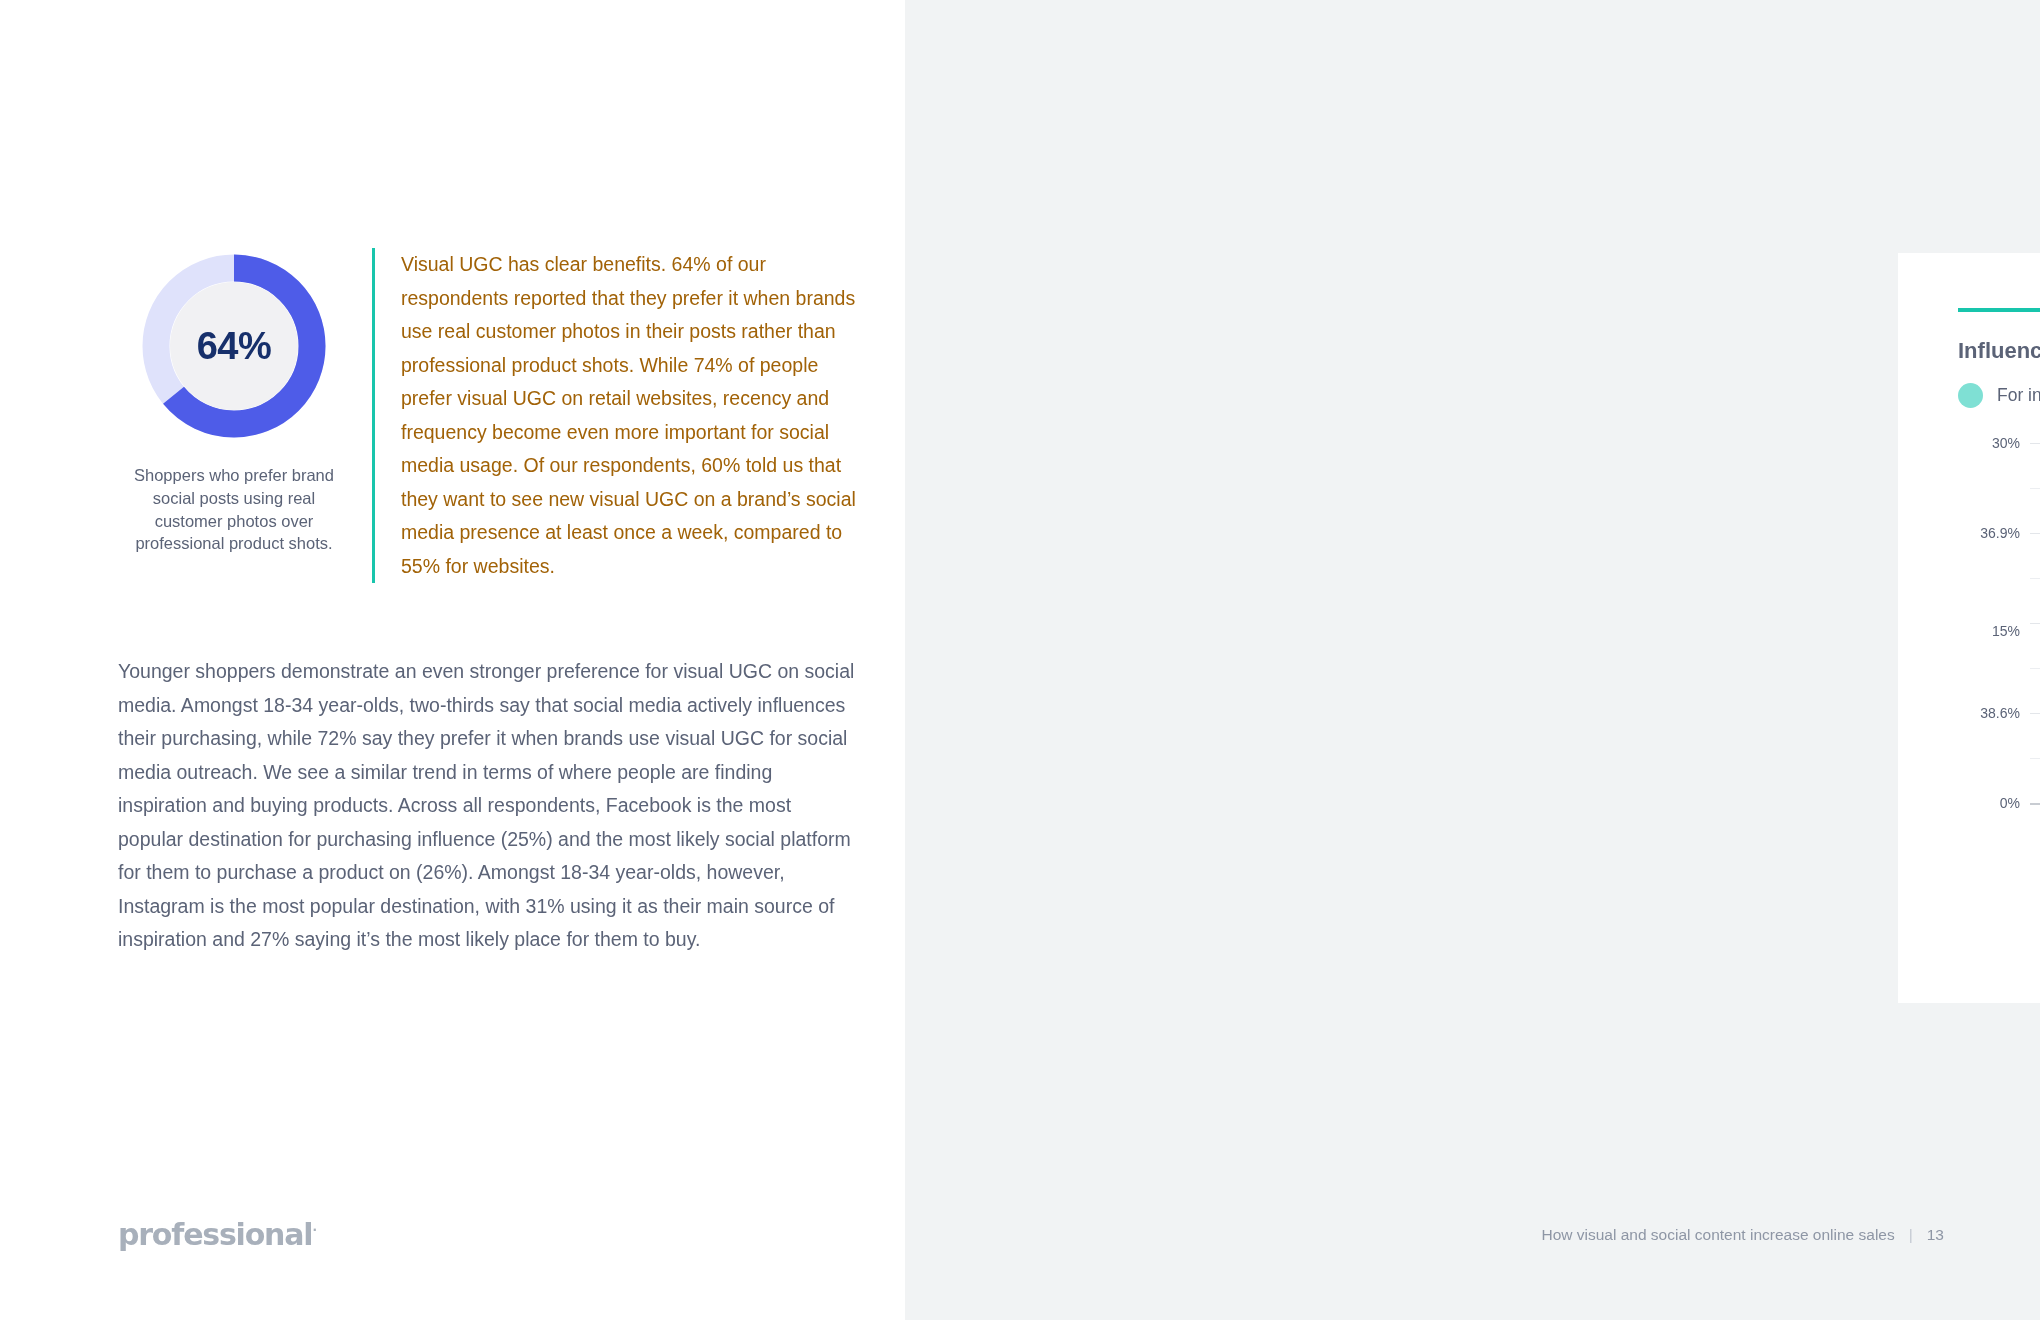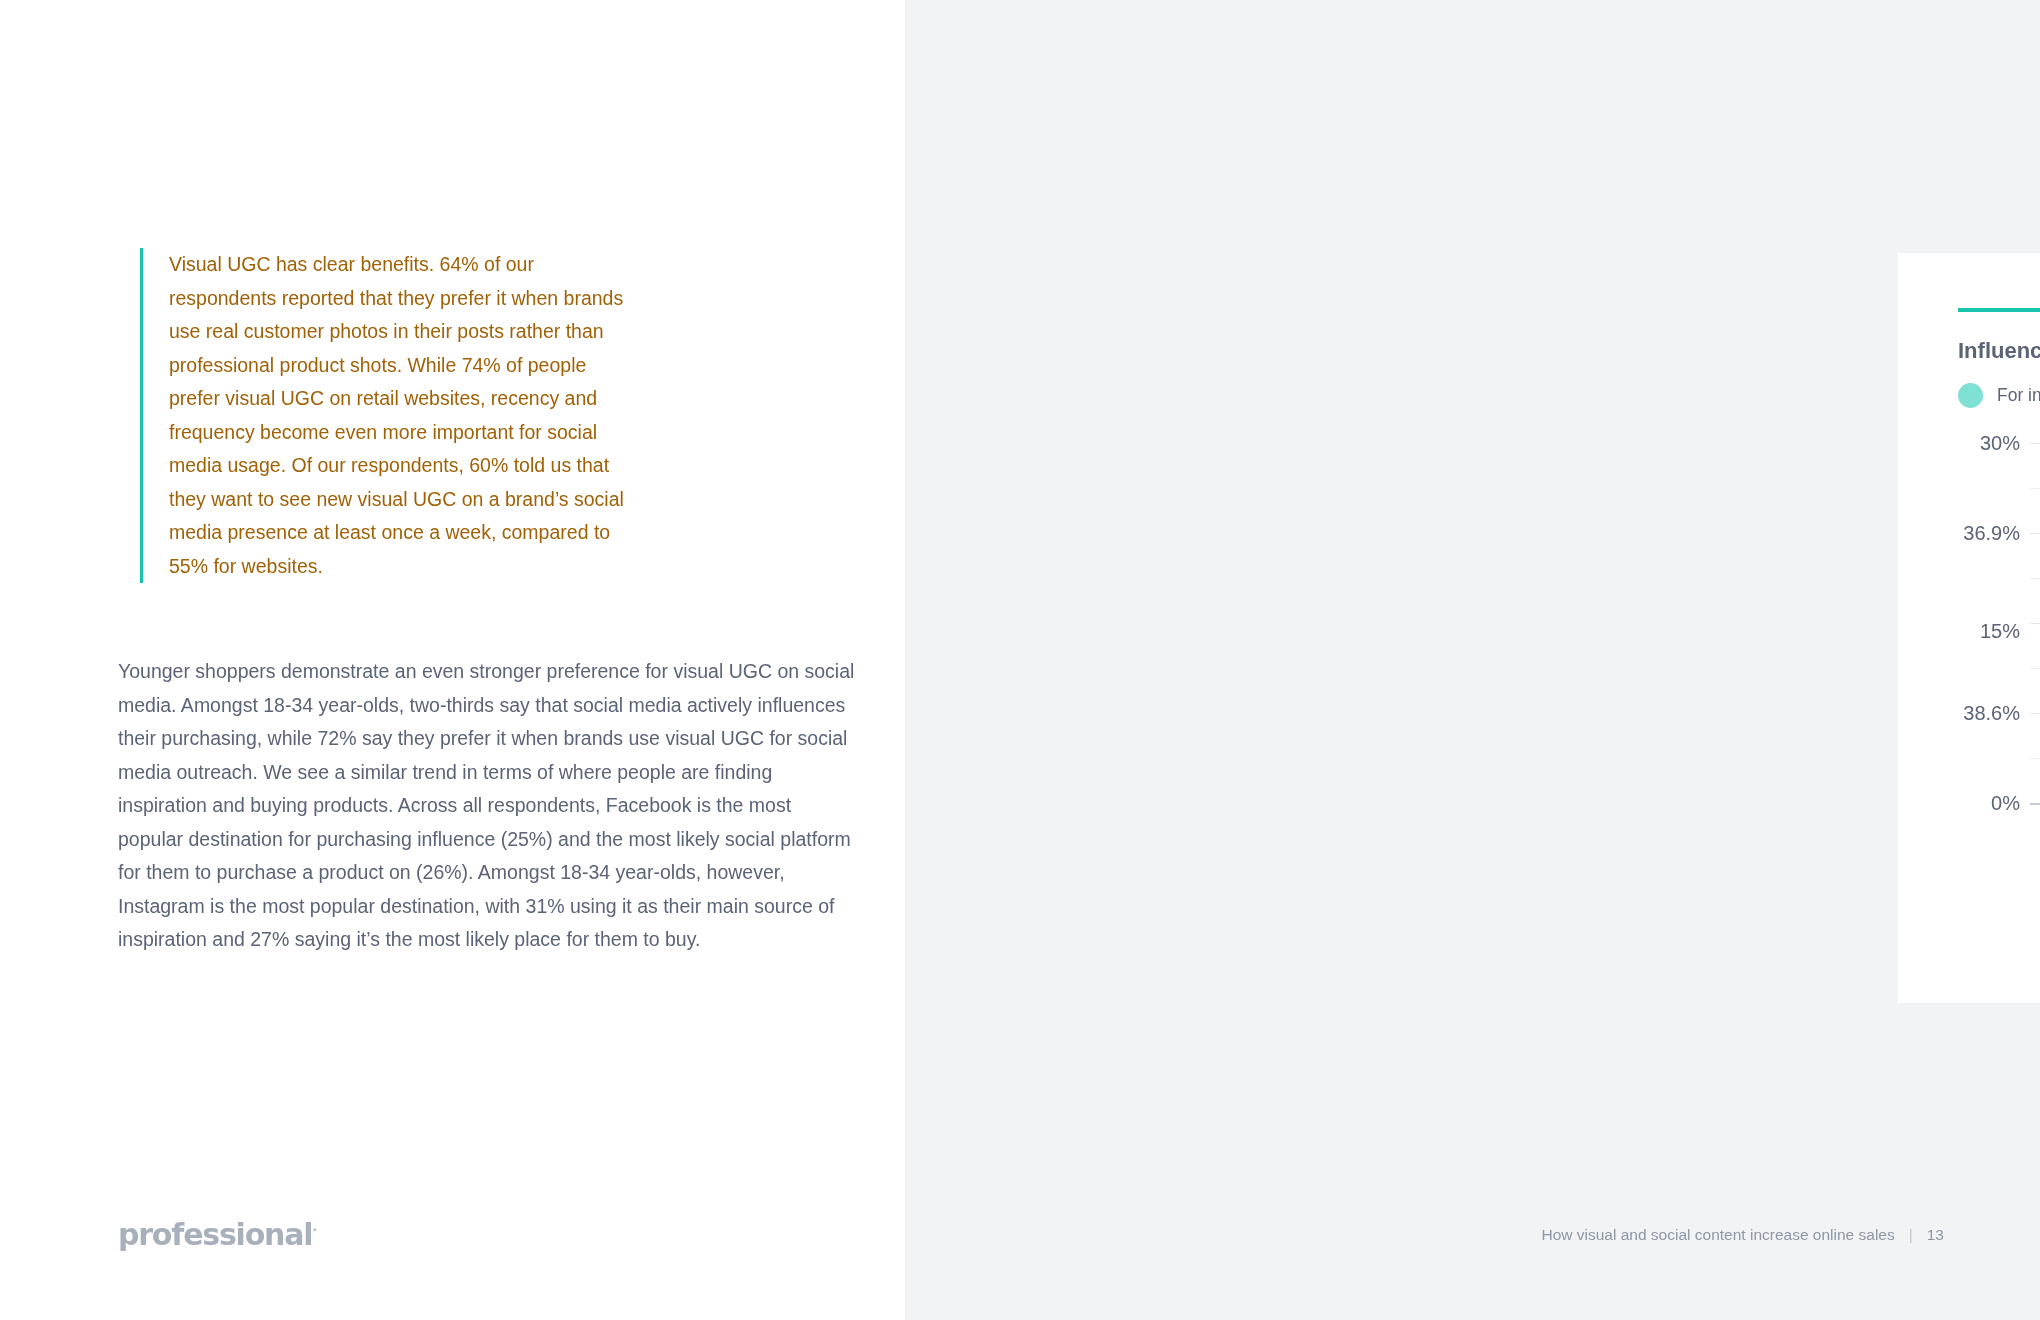--- a/index.html
+++ b/index.html
@@ -85,21 +85,21 @@
   .legend-dot { width:25px; height:25px; border-radius:50%; flex:none; }
   .legend-label { font-size:17.5px; color:#5b6377; }
 
   
   .plot {
     position:absolute; left:60px; top:190px; width:843px; height:400px;
   }
   .y-labels { position:absolute; left:0; top:0; width:62px; height:360px; }
   .y-label {
     position:absolute; right:0; transform:translateY(-50%);
-    font-size:20px; color:#5b6377; white-space:nowrap;
+    font-size:14px; color:#5b6377; white-space:nowrap;
   }
   .grid-area {
     position:absolute; left:72px; right:0; top:0; height:360px;
   }
   .gridline { position:absolute; left:0; right:0; height:1px; background:#eceef1; }
   .gridline.major { background:#e3e6ea; }
   .gridline.axis { background:#c8ccd2; height:2px; }
 
   .bars {
     position:absolute; left:72px; right:0; top:0; height:360px;
@@ -123,20 +123,31 @@
 </style>
 </head>
 <body>
 
 <div class="page">
 
   <div class="left-col">
 
     <div class="top-row">
 
+      <div class="donut-block">
+        <div class="donut-wrap">
+          <svg width="196" height="196" viewBox="0 0 196 196">
+            <circle cx="98" cy="98" r="78" fill="none" stroke="#dfe2fb" stroke-width="27"></circle>
+            <circle id="donut-arc" cx="98" cy="98" r="78" fill="none" stroke="#4e5ce8" stroke-width="27" stroke-linecap="butt" transform="rotate(-90 98 98)" stroke-dasharray="313.7 490.1"></circle>
+            <circle cx="98" cy="98" r="64" fill="#f1f1f3"></circle>
+          </svg>
+          <div class="donut-center">64%</div>
+        </div>
+        <div class="donut-caption">Shoppers who prefer brand social posts using real customer photos over professional product shots.</div>
+      </div>
 
       <div class="quote-block">
         <p>Visual UGC has clear benefits. 64% of our respondents reported that they prefer it when brands use real customer photos in their posts rather than professional product shots. While 74% of people prefer visual UGC on retail websites, recency and frequency become even more important for social media usage. Of our respondents, 60% told us that they want to see new visual UGC on a brand’s social media presence at least once a week, compared to 55% for websites.</p>
       </div>
 
     </div>
 
     <div class="body-para">Younger shoppers demonstrate an even stronger preference for visual UGC on social media. Amongst 18-34 year-olds, two-thirds say that social media actively influences their purchasing, while 72% say they prefer it when brands use visual UGC for social media outreach. We see a similar trend in terms of where people are finding inspiration and buying products. Across all respondents, Facebook is the most popular destination for purchasing influence (25%) and the most likely social platform for them to purchase a product on (26%). Amongst 18-34 year-olds, however, Instagram is the most popular destination, with 31% using it as their main source of inspiration and 27% saying it’s the most likely place for them to buy.</div>
 
     <div class="logo"><span>professional</span><sup>·</sup></div>

